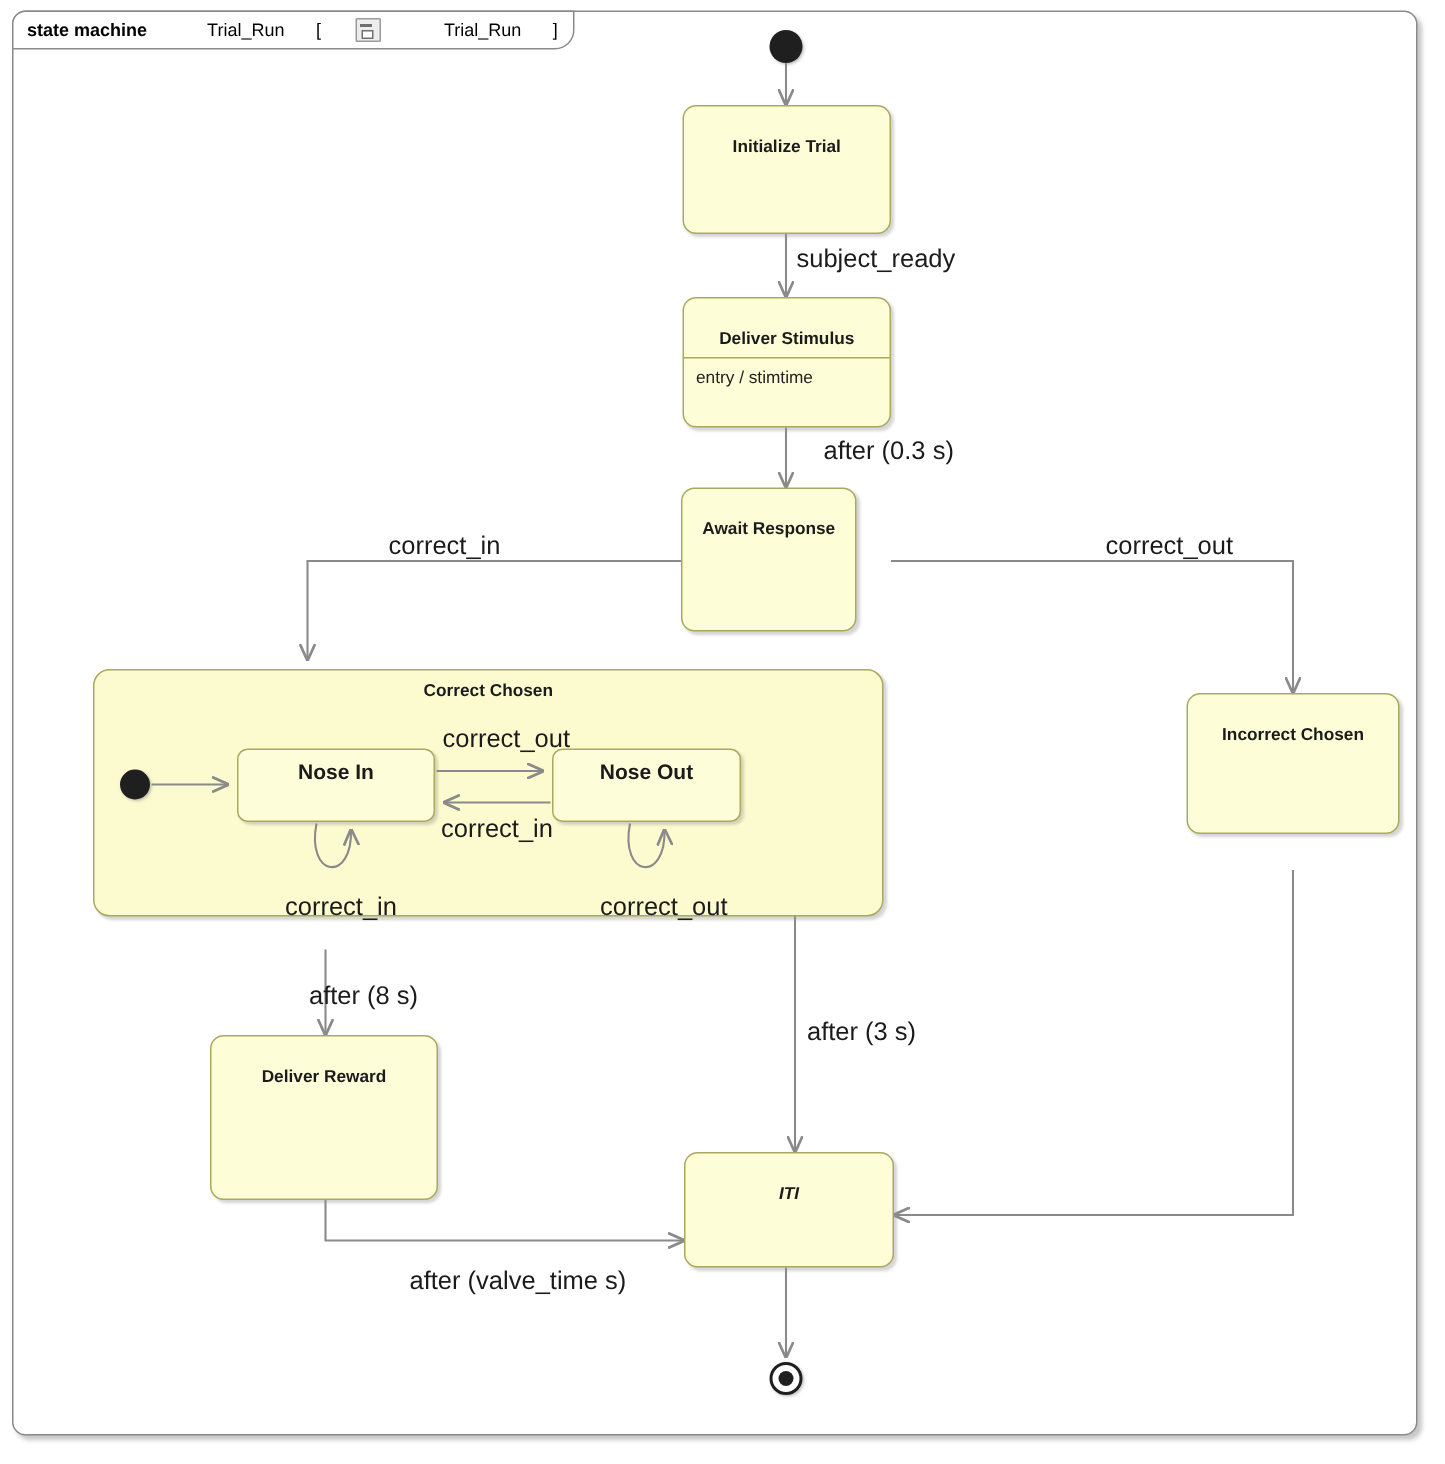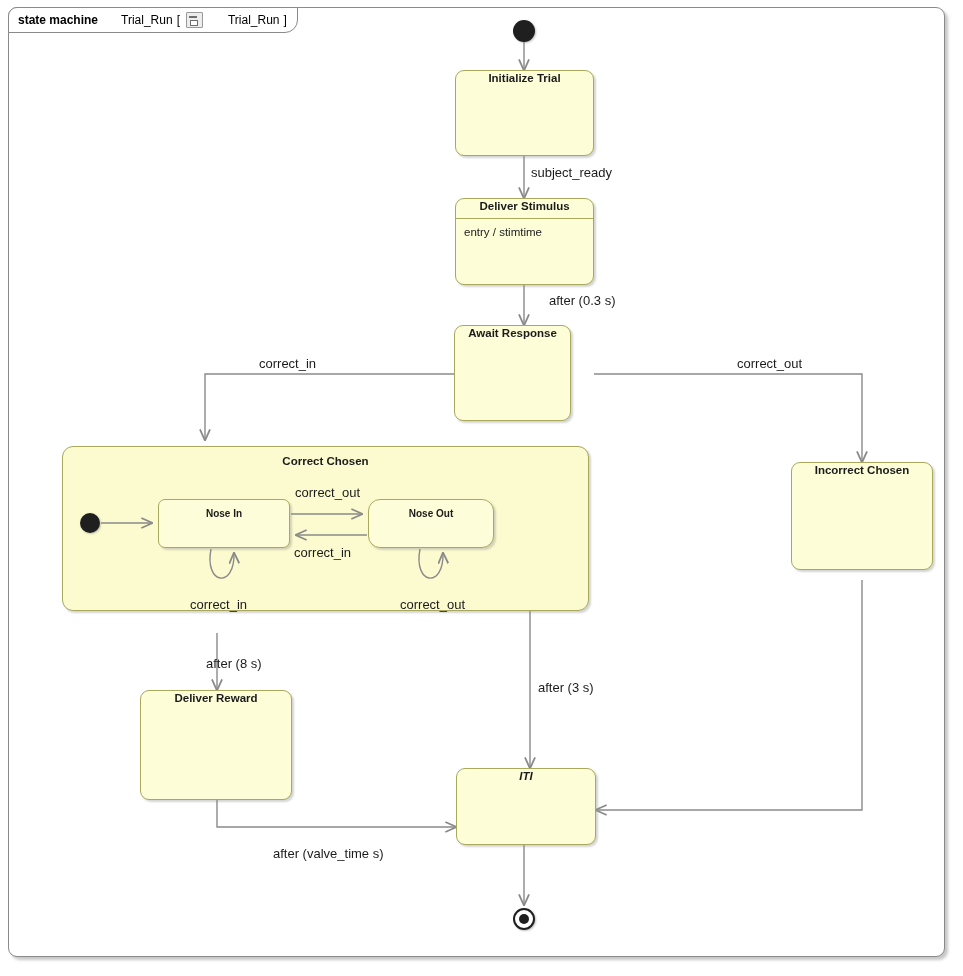--- a/index.html
+++ b/index.html
@@ -40,21 +40,21 @@
     left: 8px;
     top: 7px;
     height: 26px;
     padding: 0 10px 0 9px;
     background: #ffffff;
     border: 1px solid #8a8a8a;
     border-top-left-radius: 9px;
     border-bottom-right-radius: 13px;
     display: flex;
     align-items: center;
-    gap: 4px;
+    gap: 21px;
     box-sizing: border-box;
     white-space: nowrap;
     z-index: 6;
   }
   .frame-tab .kw {
     font-size: 12px;
     font-weight: bold;
     color: #000000;
   }
   .frame-tab .nm {
@@ -101,21 +101,21 @@
     border-radius: 9px;
     box-shadow: 2px 2px 2px rgba(150,150,150,0.4);
     box-sizing: border-box;
     z-index: 3;
   }
   .state > .title {
     font-size: 11.5px;
     font-weight: bold;
     color: #1b1b1b;
     text-align: center;
-    padding-top: 0;
+    padding-top: 20px;
     line-height: 14px;
   }
   .state.with-compartment > .title {
     padding-bottom: 5px;
     border-bottom: 1px solid #a9a95e;
   }
   .state .compartment {
     font-size: 11.5px;
     color: #222222;
     padding: 6px 21px 0 8px;
@@ -143,21 +143,21 @@
   .substate {
     position: absolute;
     background: #fdfdd9;
     border: 1px solid #a9a95e;
     border-radius: 7px;
     box-shadow: 2px 2px 2px rgba(150,150,150,0.4);
     box-sizing: border-box;
     z-index: 4;
   }
   .substate > .title {
-    font-size: 10px;
+    font-size: 14px;
     font-weight: bold;
     color: #1b1b1b;
     text-align: center;
     padding-top: 7px;
     line-height: 14px;
   }
 
   
   .initial {
     position: absolute;
@@ -190,21 +190,21 @@
     top: 4px;
     width: 10px;
     height: 10px;
     border-radius: 50%;
     background: #1f1f1f;
   }
 
   
   .edge-label {
     position: absolute;
-    font-size: 13px;
+    font-size: 17px;
     color: #1b1b1b;
     white-space: nowrap;
     z-index: 5;
     line-height: 13px;
   }
 
   svg.wires {
     position: absolute;
     left: 0;
     top: 0;
@@ -287,25 +287,25 @@
   <div class="composite" style="left:62px; top:446px; width:527px; height:165px;">
     <div class="title">Correct Chosen</div>
   </div>
 
   <div class="initial small" style="left:80px; top:513px;"></div>
 
   <div class="substate" style="left:158px; top:499px; width:132px; height:49px;">
     <div class="title">Nose In</div>
   </div>
 
-  <div class="substate" style="left:368px; top:499px; width:126px; height:49px;border-radius:12px;">
+  <div class="substate" style="left:368px; top:499px; width:126px; height:49px;">
     <div class="title">Nose Out</div>
   </div>
 
-  <div class="state" style="left:791px; top:462px; width:142px; height:108px;">
+  <div class="state" style="left:791px; top:462px; width:142px; height:94px;">
     <div class="title">Incorrect Chosen</div>
   </div>
 
   <div class="state" style="left:140px; top:690px; width:152px; height:110px;">
     <div class="title">Deliver Reward</div>
   </div>
 
   <div class="state" style="left:456px; top:768px; width:140px; height:77px;font-style:italic;">
     <div class="title">ITI</div>
   </div>

